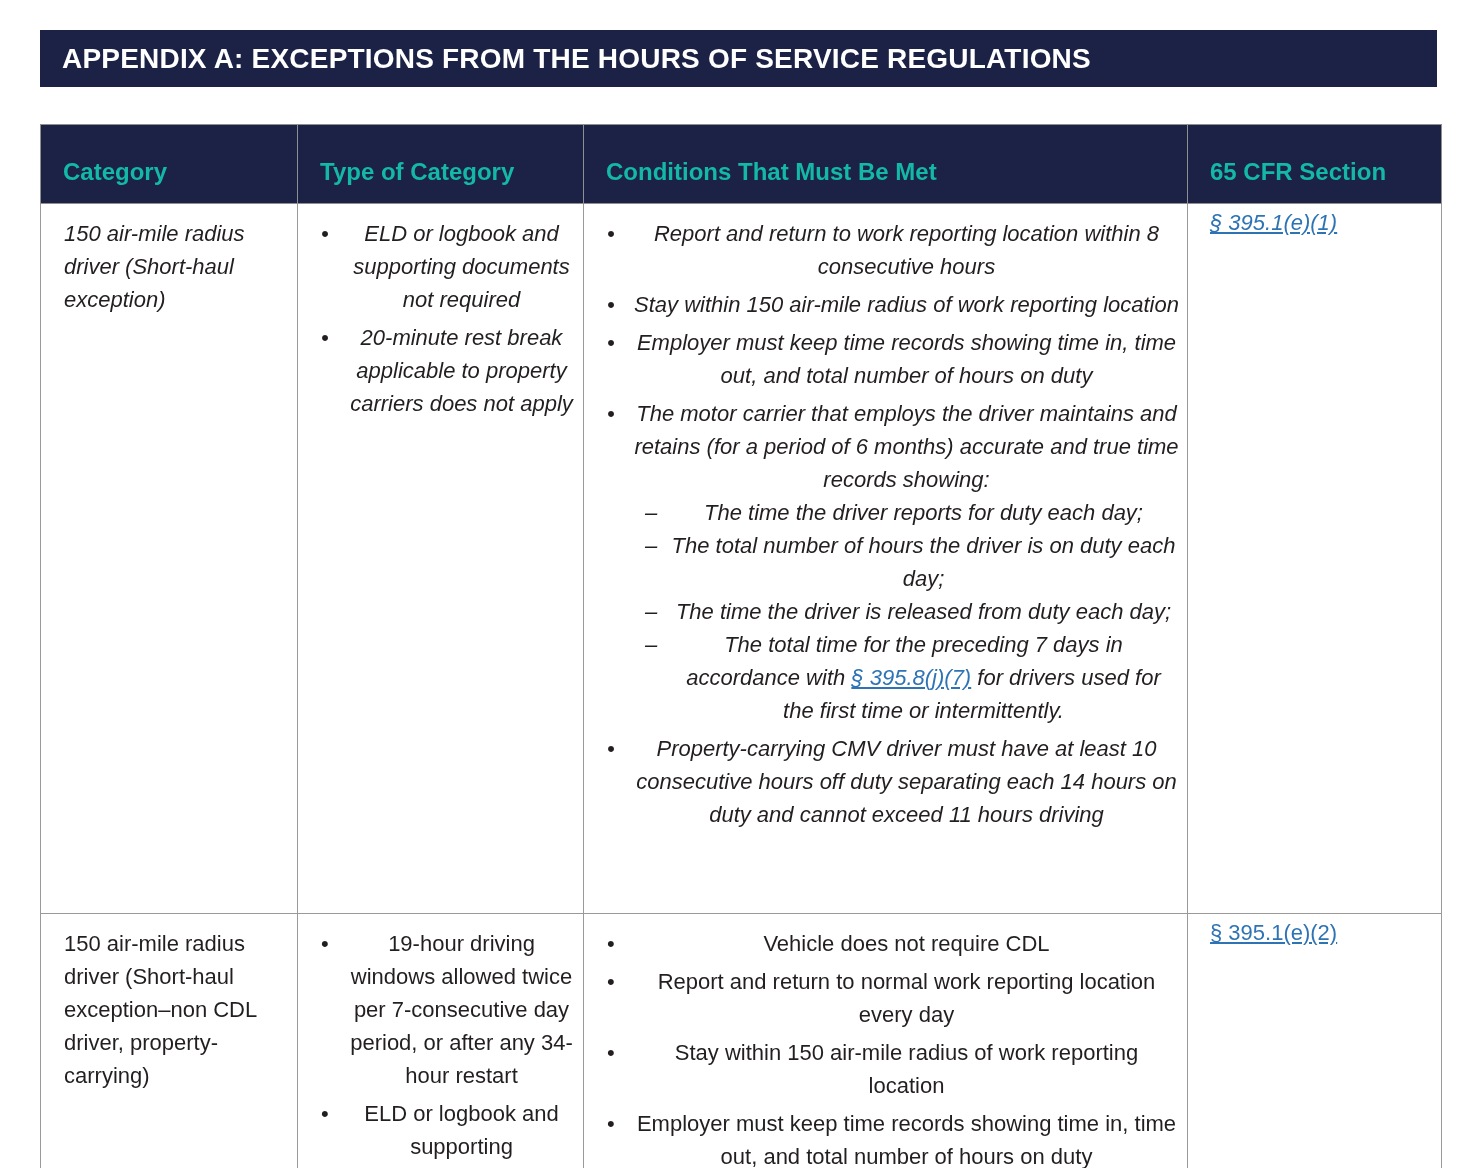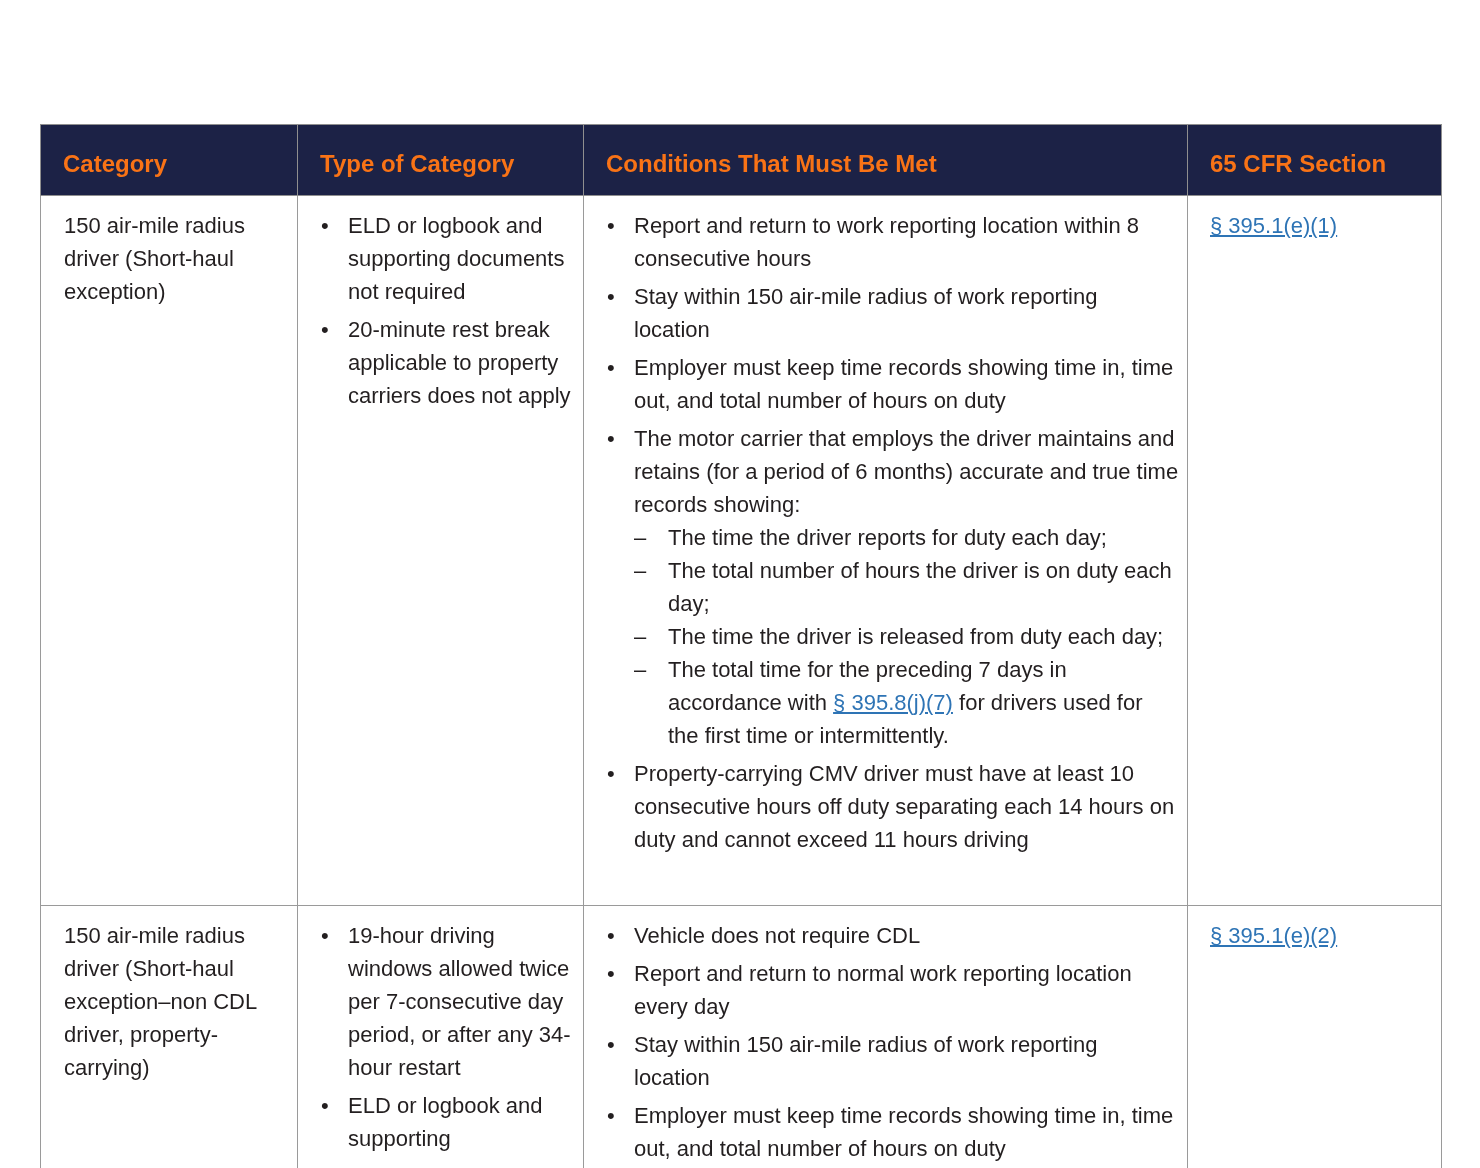--- a/index.html
+++ b/index.html
@@ -50,75 +50,78 @@
   table.doc-table col.c-conditions { width: 604px; }
   table.doc-table col.c-cfr        { width: 254px; }
 
   th, td {
     border: 1px solid #9a9a9a;
     vertical-align: top;
     text-align: left;
   }
   thead th {
     background: #1c2246;
-    color: #f97316;
+    color: #14b8a6;
     font-size: 24px;
     font-weight: bold;
     height: 62px;
-    padding: 8px 10px 0 22px;
+    padding: 16px 10px 0 22px;
     vertical-align: middle;
     border-color: #8f8f8f;
   }
   tbody td {
     font-size: 22px;
     line-height: 33px;
     padding: 13px 8px 12px 23px;
     background: #ffffff;
   }
-  tr.row-1 { height: 710px; }
+  tr.row-1 { height: 710px; font-style: italic; }
   tr.row-2 { height: 640px; }
 
   ul.bullets, ul.dashes {
     list-style: none;
     margin: 0;
     padding: 0;
   }
   ul.bullets > li {
     display: flex;
     margin: 0 0 5px 0;
   }
   ul.bullets > li:last-child { margin-bottom: 0; }
   .b-marker {
     flex: none;
     width: 27px;
   }
-  .li-body { flex: 1 1 auto; min-width: 0; }
+  .li-body { flex: 1 1 auto; min-width: 0; text-align: center; }
   ul.dashes > li {
     display: flex;
     margin: 0;
   }
   .d-marker {
     flex: none;
     width: 34px;
   }
   a.cfr-link {
     color: #2e74b5;
     text-decoration: underline;
   }
   td.cfr-cell {
-    padding-top: 13px;
+    padding-top: 2px;
     padding-left: 22px;
     font-size: 22px;
   }
 </style>
 </head>
 <body>
 
 <div class="page">
 
+  <div class="title-banner">
+    <span class="title-text">APPENDIX A: EXCEPTIONS FROM THE HOURS OF SERVICE REGULATIONS</span>
+  </div>
 
   <table class="doc-table">
     <colgroup>
       <col class="c-category">
       <col class="c-exception">
       <col class="c-conditions">
       <col class="c-cfr">
     </colgroup>
     <thead>
       <tr>

